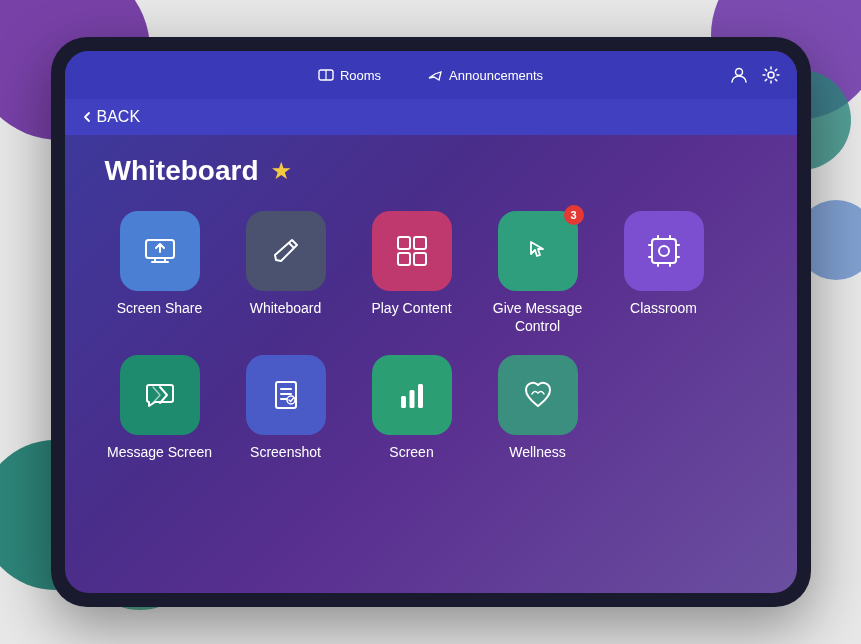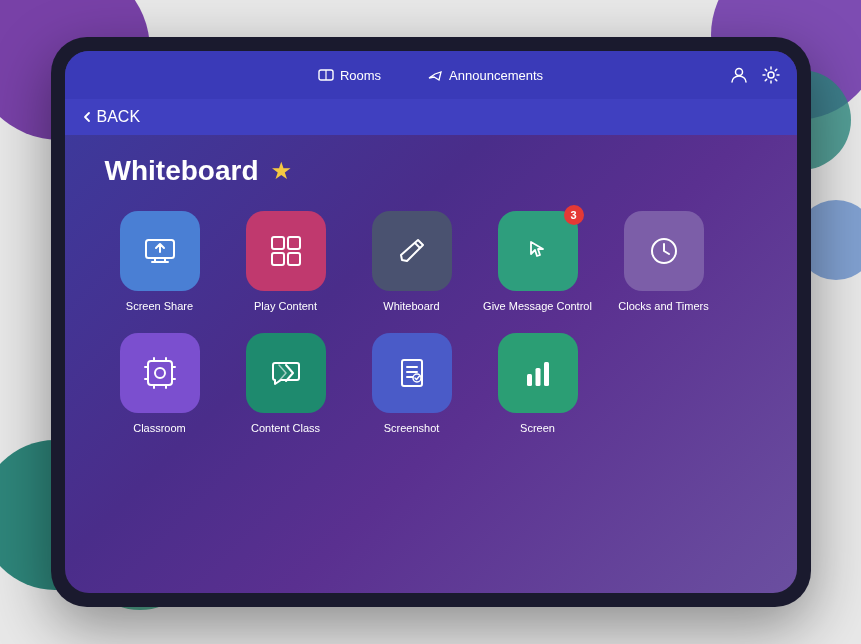--- a/index.html
+++ b/index.html
@@ -155,21 +155,21 @@
       position: relative;
     }
 
     .icon-box svg {
       width: 38px;
       height: 38px;
     }
 
     .icon-label {
       color: white;
-      font-size: 11px;
+      font-size: 14px;
       text-align: center;
       line-height: 1.3;
       font-weight: 400;
     }
 
     .badge {
       position: absolute;
       top: -6px;
       right: -6px;
       background: #e53935;
@@ -260,81 +260,72 @@
             <svg viewBox="0 0 38 38" fill="none" xmlns="http://www.w3.org/2000/svg">
               <rect x="5" y="8" width="28" height="18" rx="2.5" stroke="white" stroke-width="2"></rect>
               <path d="M14 26v4M24 26v4M11 30h16" stroke="white" stroke-width="2" stroke-linecap="round"></path>
               <path d="M19 12v8M15 16l4-4 4 4" stroke="white" stroke-width="2" stroke-linecap="round" stroke-linejoin="round"></path>
             </svg>
           </div>
           <span class="icon-label">Screen Share</span>
         </div>
 
         <div class="grid-item">
+          <div class="icon-box bg-slate">
+            <svg viewBox="0 0 38 38" fill="none" xmlns="http://www.w3.org/2000/svg">
+              <path d="M25 8l5 5L14 29l-5-1 -1-5 17-15z" stroke="white" stroke-width="2" stroke-linejoin="round"></path>
+              <path d="M22 11l5 5" stroke="white" stroke-width="2"></path>
+            </svg>
+          </div>
+          <span class="icon-label">Whiteboard</span>
+        </div>
+
+        <div class="grid-item">
           <div class="icon-box bg-pink">
             <svg viewBox="0 0 38 38" fill="none" xmlns="http://www.w3.org/2000/svg">
               <rect x="5" y="5" width="12" height="12" rx="2" stroke="white" stroke-width="2"></rect>
               <rect x="21" y="5" width="12" height="12" rx="2" stroke="white" stroke-width="2"></rect>
               <rect x="5" y="21" width="12" height="12" rx="2" stroke="white" stroke-width="2"></rect>
               <rect x="21" y="21" width="12" height="12" rx="2" stroke="white" stroke-width="2"></rect>
             </svg>
           </div>
           <span class="icon-label">Play Content</span>
         </div>
 
         <div class="grid-item">
-          <div class="icon-box bg-slate">
-            <svg viewBox="0 0 38 38" fill="none" xmlns="http://www.w3.org/2000/svg">
-              <path d="M25 8l5 5L14 29l-5-1 -1-5 17-15z" stroke="white" stroke-width="2" stroke-linejoin="round"></path>
-              <path d="M22 11l5 5" stroke="white" stroke-width="2"></path>
-            </svg>
-          </div>
-          <span class="icon-label">Whiteboard</span>
-        </div>
-
-        <div class="grid-item">
           <div class="icon-box bg-teal">
             <div class="badge">3</div>
             <svg viewBox="0 0 38 38" fill="none" xmlns="http://www.w3.org/2000/svg">
               <path d="M12 10 L12 22 L16 18 L18 24 L21 23 L19 17 L24 17 Z" stroke="white" stroke-width="1.8" stroke-linejoin="round" fill="none"></path>
             </svg>
           </div>
           <span class="icon-label">Give Message Control</span>
         </div>
 
-        <div class="grid-item">
-          <div class="icon-box bg-purple">
-            <svg viewBox="0 0 38 38" fill="none" xmlns="http://www.w3.org/2000/svg">
-              <circle cx="19" cy="19" r="12" stroke="white" stroke-width="2"></circle>
-              <path d="M19 12v7l5 3" stroke="white" stroke-width="2" stroke-linecap="round" stroke-linejoin="round"></path>
-            </svg>
-          </div>
-          <span class="icon-label">Clocks and Timers</span>
-        </div>
 
         <div class="grid-item">
           <div class="icon-box bg-violet">
             <svg viewBox="0 0 38 38" fill="none" xmlns="http://www.w3.org/2000/svg">
               <rect x="7" y="7" width="24" height="24" rx="3" stroke="white" stroke-width="2"></rect>
               <circle cx="19" cy="19" r="5" stroke="white" stroke-width="2"></circle>
               <path d="M7 13h-3M7 25h-3M31 13h3M31 25h3M13 7v-3M25 7v-3M13 31v3M25 31v3" stroke="white" stroke-width="2" stroke-linecap="round"></path>
             </svg>
           </div>
           <span class="icon-label">Classroom</span>
         </div>
 
         <div class="grid-item">
           <div class="icon-box bg-green">
             <svg viewBox="0 0 38 38" fill="none" xmlns="http://www.w3.org/2000/svg">
               <path d="M8 9h22a2 2 0 012 2v13a2 2 0 01-2 2H14l-6 4v-4a2 2 0 01-2-2V11a2 2 0 012-2z" stroke="white" stroke-width="2" stroke-linejoin="round"></path>
               <path d="M19 11l7 8-7 8" stroke="white" stroke-width="2" stroke-linecap="round" stroke-linejoin="round"></path>
               <path d="M12 11l7 8-7 8" stroke="white" stroke-width="1.5" stroke-linecap="round" stroke-linejoin="round" opacity="0.6"></path>
             </svg>
           </div>
-          <span class="icon-label">Content Class</span>
+          <span class="icon-label">Message Screen</span>
         </div>
 
         <div class="grid-item">
           <div class="icon-box bg-indigo">
             <svg viewBox="0 0 38 38" fill="none" xmlns="http://www.w3.org/2000/svg">
               <rect x="9" y="6" width="20" height="26" rx="2" stroke="white" stroke-width="2"></rect>
               <path d="M14 13h10M14 18h10M14 23h6" stroke="white" stroke-width="2" stroke-linecap="round"></path>
               <circle cx="24" cy="24" r="4" fill="#4a5bc8" stroke="white" stroke-width="1.5"></circle>
               <path d="M22 24l1.5 1.5L26.5 22" stroke="white" stroke-width="1.5" stroke-linecap="round" stroke-linejoin="round"></path>
             </svg>
@@ -346,17 +337,26 @@
           <div class="icon-box bg-teal2">
             <svg viewBox="0 0 38 38" fill="none" xmlns="http://www.w3.org/2000/svg">
               <rect x="8" y="20" width="5" height="12" rx="1.5" fill="white"></rect>
               <rect x="16.5" y="14" width="5" height="18" rx="1.5" fill="white"></rect>
               <rect x="25" y="8" width="5" height="24" rx="1.5" fill="white"></rect>
             </svg>
           </div>
           <span class="icon-label">Screen</span>
         </div>
 
+        <div class="grid-item">
+          <div class="icon-box bg-teal3">
+            <svg viewBox="0 0 38 38" fill="none" xmlns="http://www.w3.org/2000/svg">
+              <path d="M19 30c-2-2-12-8-12-16a7 7 0 0112-5 7 7 0 0112 5c0 8-10 14-12 16z" stroke="white" stroke-width="2" stroke-linejoin="round" fill="none"></path>
+              <path d="M13 18c1-2 3-4 6-1 3-3 5-1 6 1" stroke="white" stroke-width="1.5" stroke-linecap="round"></path>
+            </svg>
+          </div>
+          <span class="icon-label">Wellness</span>
+        </div>
 
       </div>
     </div>
   </div>
 </div>
 
 </body></html>

